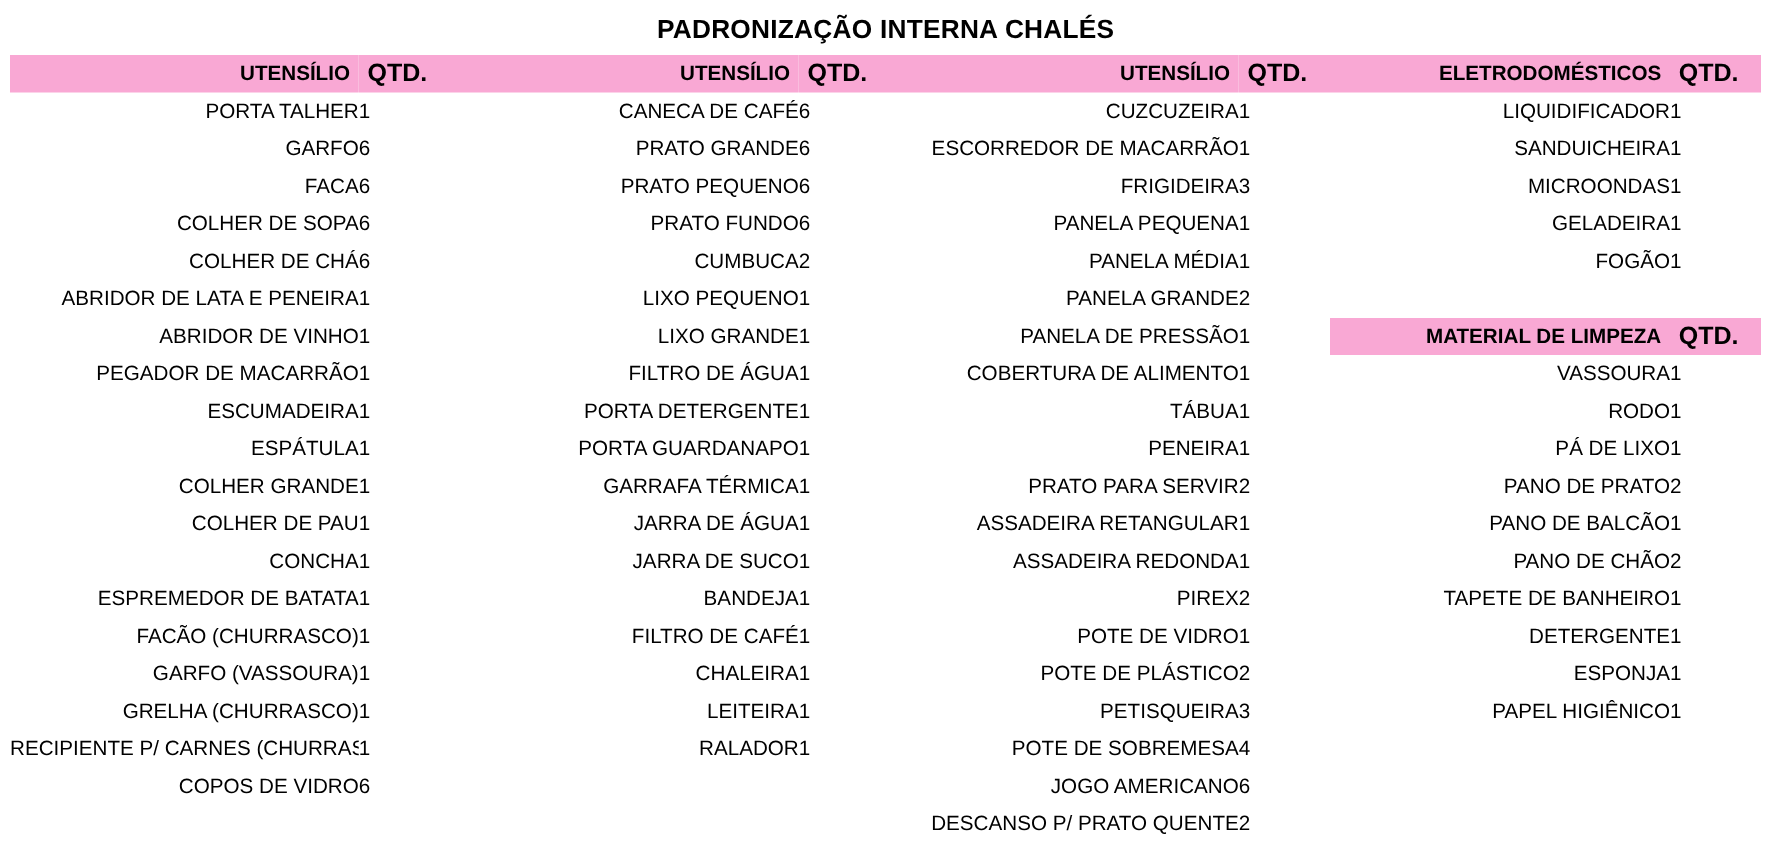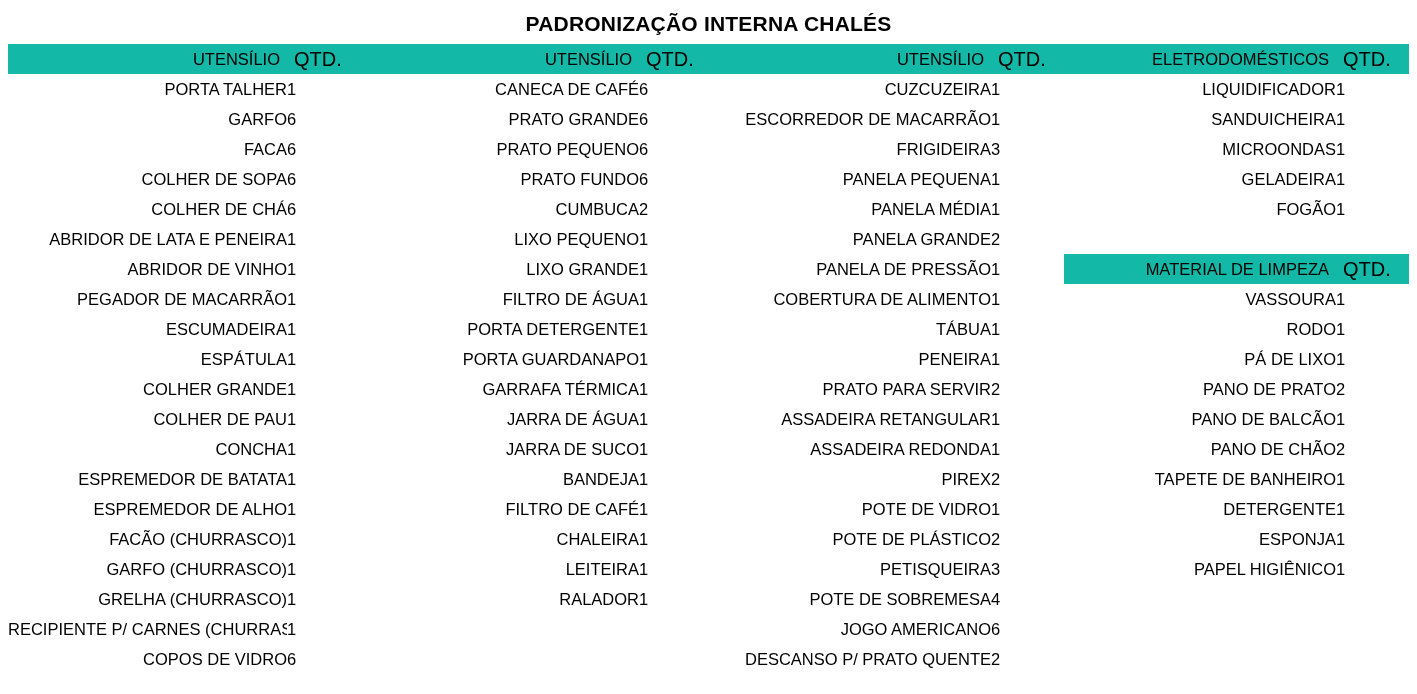--- a/index.html
+++ b/index.html
@@ -54,22 +54,22 @@
     padding: 0;
     margin: 0;
     font-size: 16.5px;
     line-height: 30px;
     height: 30px;
     vertical-align: middle;
     white-space: nowrap;
     overflow: hidden;
   }
   .hdr th {
-    background: #14b8a6;
-    font-weight: normal;
+    background: #f9a8d4;
+    font-weight: bold;
     font-size: 16.5px;
   }
   .hdr th.name {
     text-align: right;
     padding-right: 7px;
   }
   .hdr th.qtd {
     text-align: left;
     padding-left: 7px;
     font-size: 20px;
@@ -155,29 +155,25 @@
             </tr>
         <tr>
               <td class="name">CONCHA</td>
               <td class="qtd">1</td>
             </tr>
         <tr>
               <td class="name">ESPREMEDOR DE BATATA</td>
               <td class="qtd">1</td>
             </tr>
         <tr>
-              <td class="name">ESPREMEDOR DE ALHO</td>
-              <td class="qtd">1</td>
-            </tr>
-        <tr>
               <td class="name">FACÃO (CHURRASCO)</td>
               <td class="qtd">1</td>
             </tr>
         <tr>
-              <td class="name">GARFO (CHURRASCO)</td>
+              <td class="name">GARFO (VASSOURA)</td>
               <td class="qtd">1</td>
             </tr>
         <tr>
               <td class="name">GRELHA (CHURRASCO)</td>
               <td class="qtd">1</td>
             </tr>
         <tr>
               <td class="name">RECIPIENTE P/ CARNES (CHURRASCO)</td>
               <td class="qtd">1</td>
             </tr>

